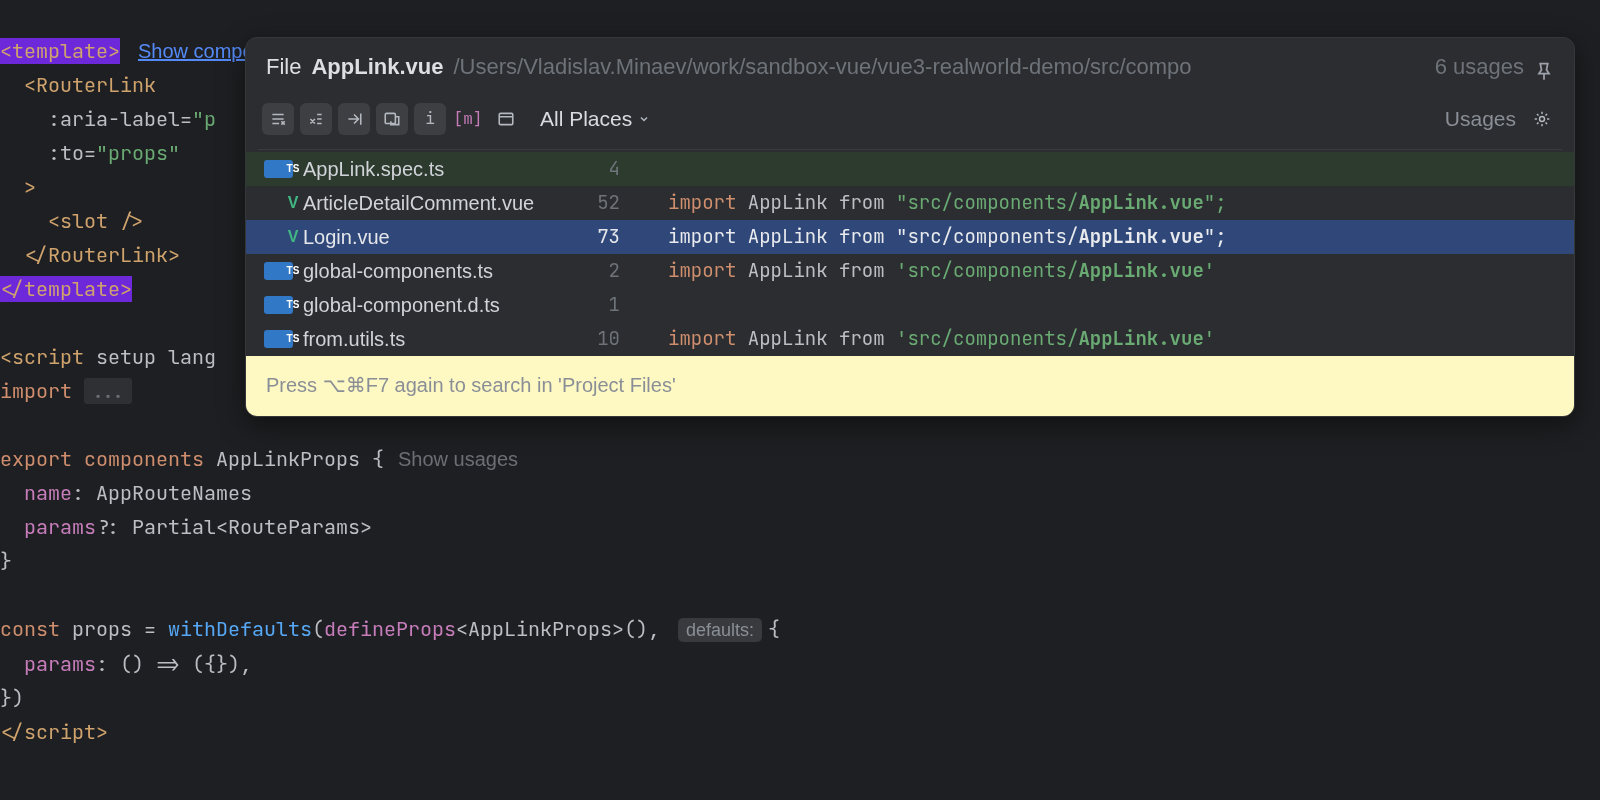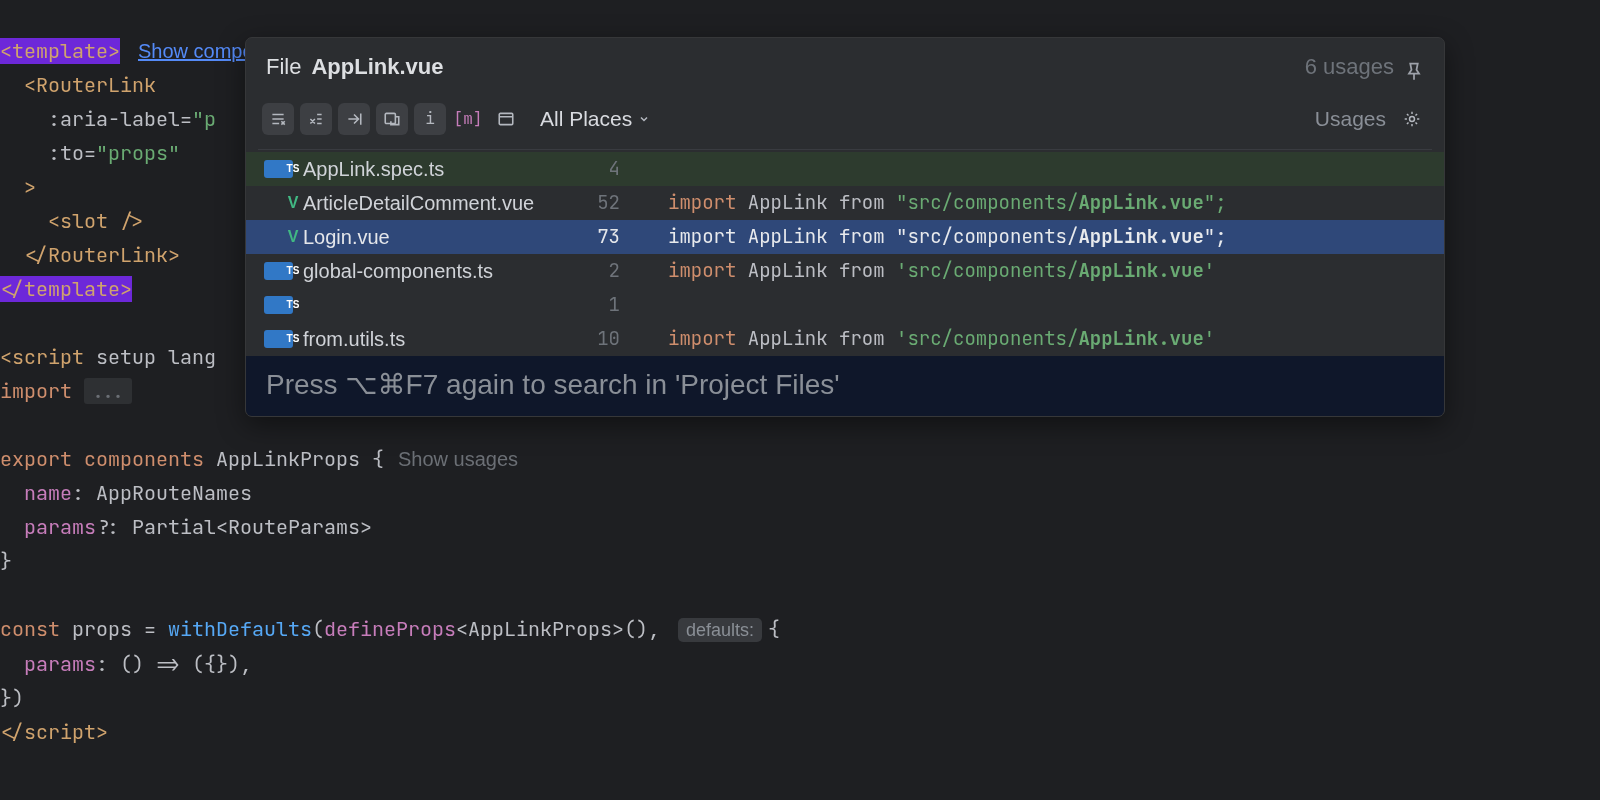--- a/index.html
+++ b/index.html
@@ -50,24 +50,24 @@
     padding:2px 8px;
     font-family:-apple-system,BlinkMacSystemFont,"Segoe UI",sans-serif;
     font-size:18px;
     margin:0 6px 0 18px;
   }
 
   
   .popup {
     position:absolute;
     left:245px; top:37px;
-    width:1200px;
+    width:1330px;
     background:#2b2d30;
     border:1px solid #363739;
-    border-radius:7px;
+    border-radius:12px;
     box-shadow:0 8px 28px rgba(0,0,0,.45);
     font-family:-apple-system,BlinkMacSystemFont,"Segoe UI",sans-serif;
     overflow:hidden;
   }
   .popup-header {
     display:flex; align-items:center;
     gap:10px;
     padding:12px 20px 10px 20px;
     font-size:22px;
     color:#6e737a;
@@ -128,22 +128,22 @@
   .row.selected .fname, .row.selected .lineno { color:#e4e6ea; }
   .snip-kw { color:#cf8e6d; }
   .snip-txt { color:#bcbec4; }
   .snip-str { color:#6aab73; }
   .snip-bold { font-weight:700; color:#6aab73; }
   .row.selected .snip-txt, .row.selected .snip-str, .row.selected .snip-bold, .row.selected .snip-kw { color:#e8eaed; }
 
   .popup-footer {
     padding:12px 20px 14px 20px;
     color:#8a8f97;
-    font-size:28px;
-    background:#0f172a;
+    font-size:20px;
+    background:#fef9c3;
   }
 </style>
 </head>
 <body>
 
 <div class="code">
 <span class="hl-tag"><span class="tag-bracket">&lt;</span><span class="tag-name">template</span><span class="tag-bracket">&gt;</span></span><a class="link">Show component usages</a>
   <span class="tag-bracket">&lt;</span><span class="tag-name">RouterLink</span>
     <span class="attr">:aria-label</span>=<span class="string">"p</span>
     <span class="attr">:to</span>=<span class="string">"props"</span>
@@ -163,20 +163,21 @@
 <span class="keyword">const</span><span> props = </span><span class="fn">withDefaults</span>(<span class="italic-fn">defineProps</span><span class="type">&lt;AppLinkProps&gt;</span>(),<span class="param-hint">defaults:</span>{
   <span class="prop">params</span><span>: () =&gt; ({}),</span>
 })
 <span class="tag-bracket">&lt;</span><span class="tag-name">/script</span><span class="tag-bracket">&gt;</span>
 </div>
 
 <div class="popup">
   <div class="popup-header">
     <span class="flabel">File</span>
     <span class="fname" style="font-weight:600;">AppLink.vue</span>
+    <span class="path">/Users/Vladislav.Minaev/work/sandbox-vue/vue3-realworld-demo/src/compo</span>
     <span class="spacer"></span>
     <span class="count">6 usages</span>
     <span class="pin">
       <svg viewBox="0 0 16 16" fill="none" stroke="currentColor" stroke-width="1.4">
           <path d="M5 2h6l-1 5 2 3H4l2-3L5 2zM8 10v5"></path>
         </svg>
     </span>
   </div>
 
   <div class="toolbar">
@@ -259,20 +260,21 @@
         <span class="fcol">
           <span class="ficon ts">TS</span>
           <span class="fname">global-components.ts</span>
         </span>
         <span class="lineno">2</span>
         <span class="snippet"><span class="snip-kw">import </span><span class="snip-txt">AppLink from </span><span class="snip-str">'src/components/</span><span class="snip-bold">AppLink.vue</span><span class="snip-str">'</span></span>
       </div>
       <div class="row">
         <span class="fcol">
           <span class="ficon ts">TS</span>
+          <span class="fname">global-component.d.ts</span>
         </span>
         <span class="lineno">1</span>
       </div>
       <div class="row">
         <span class="fcol">
           <span class="ficon ts">TS</span>
           <span class="fname">from.utils.ts</span>
         </span>
         <span class="lineno">10</span>
         <span class="snippet"><span class="snip-kw">import </span><span class="snip-txt">AppLink from </span><span class="snip-str">'src/components/</span><span class="snip-bold">AppLink.vue</span><span class="snip-str">'</span></span>

